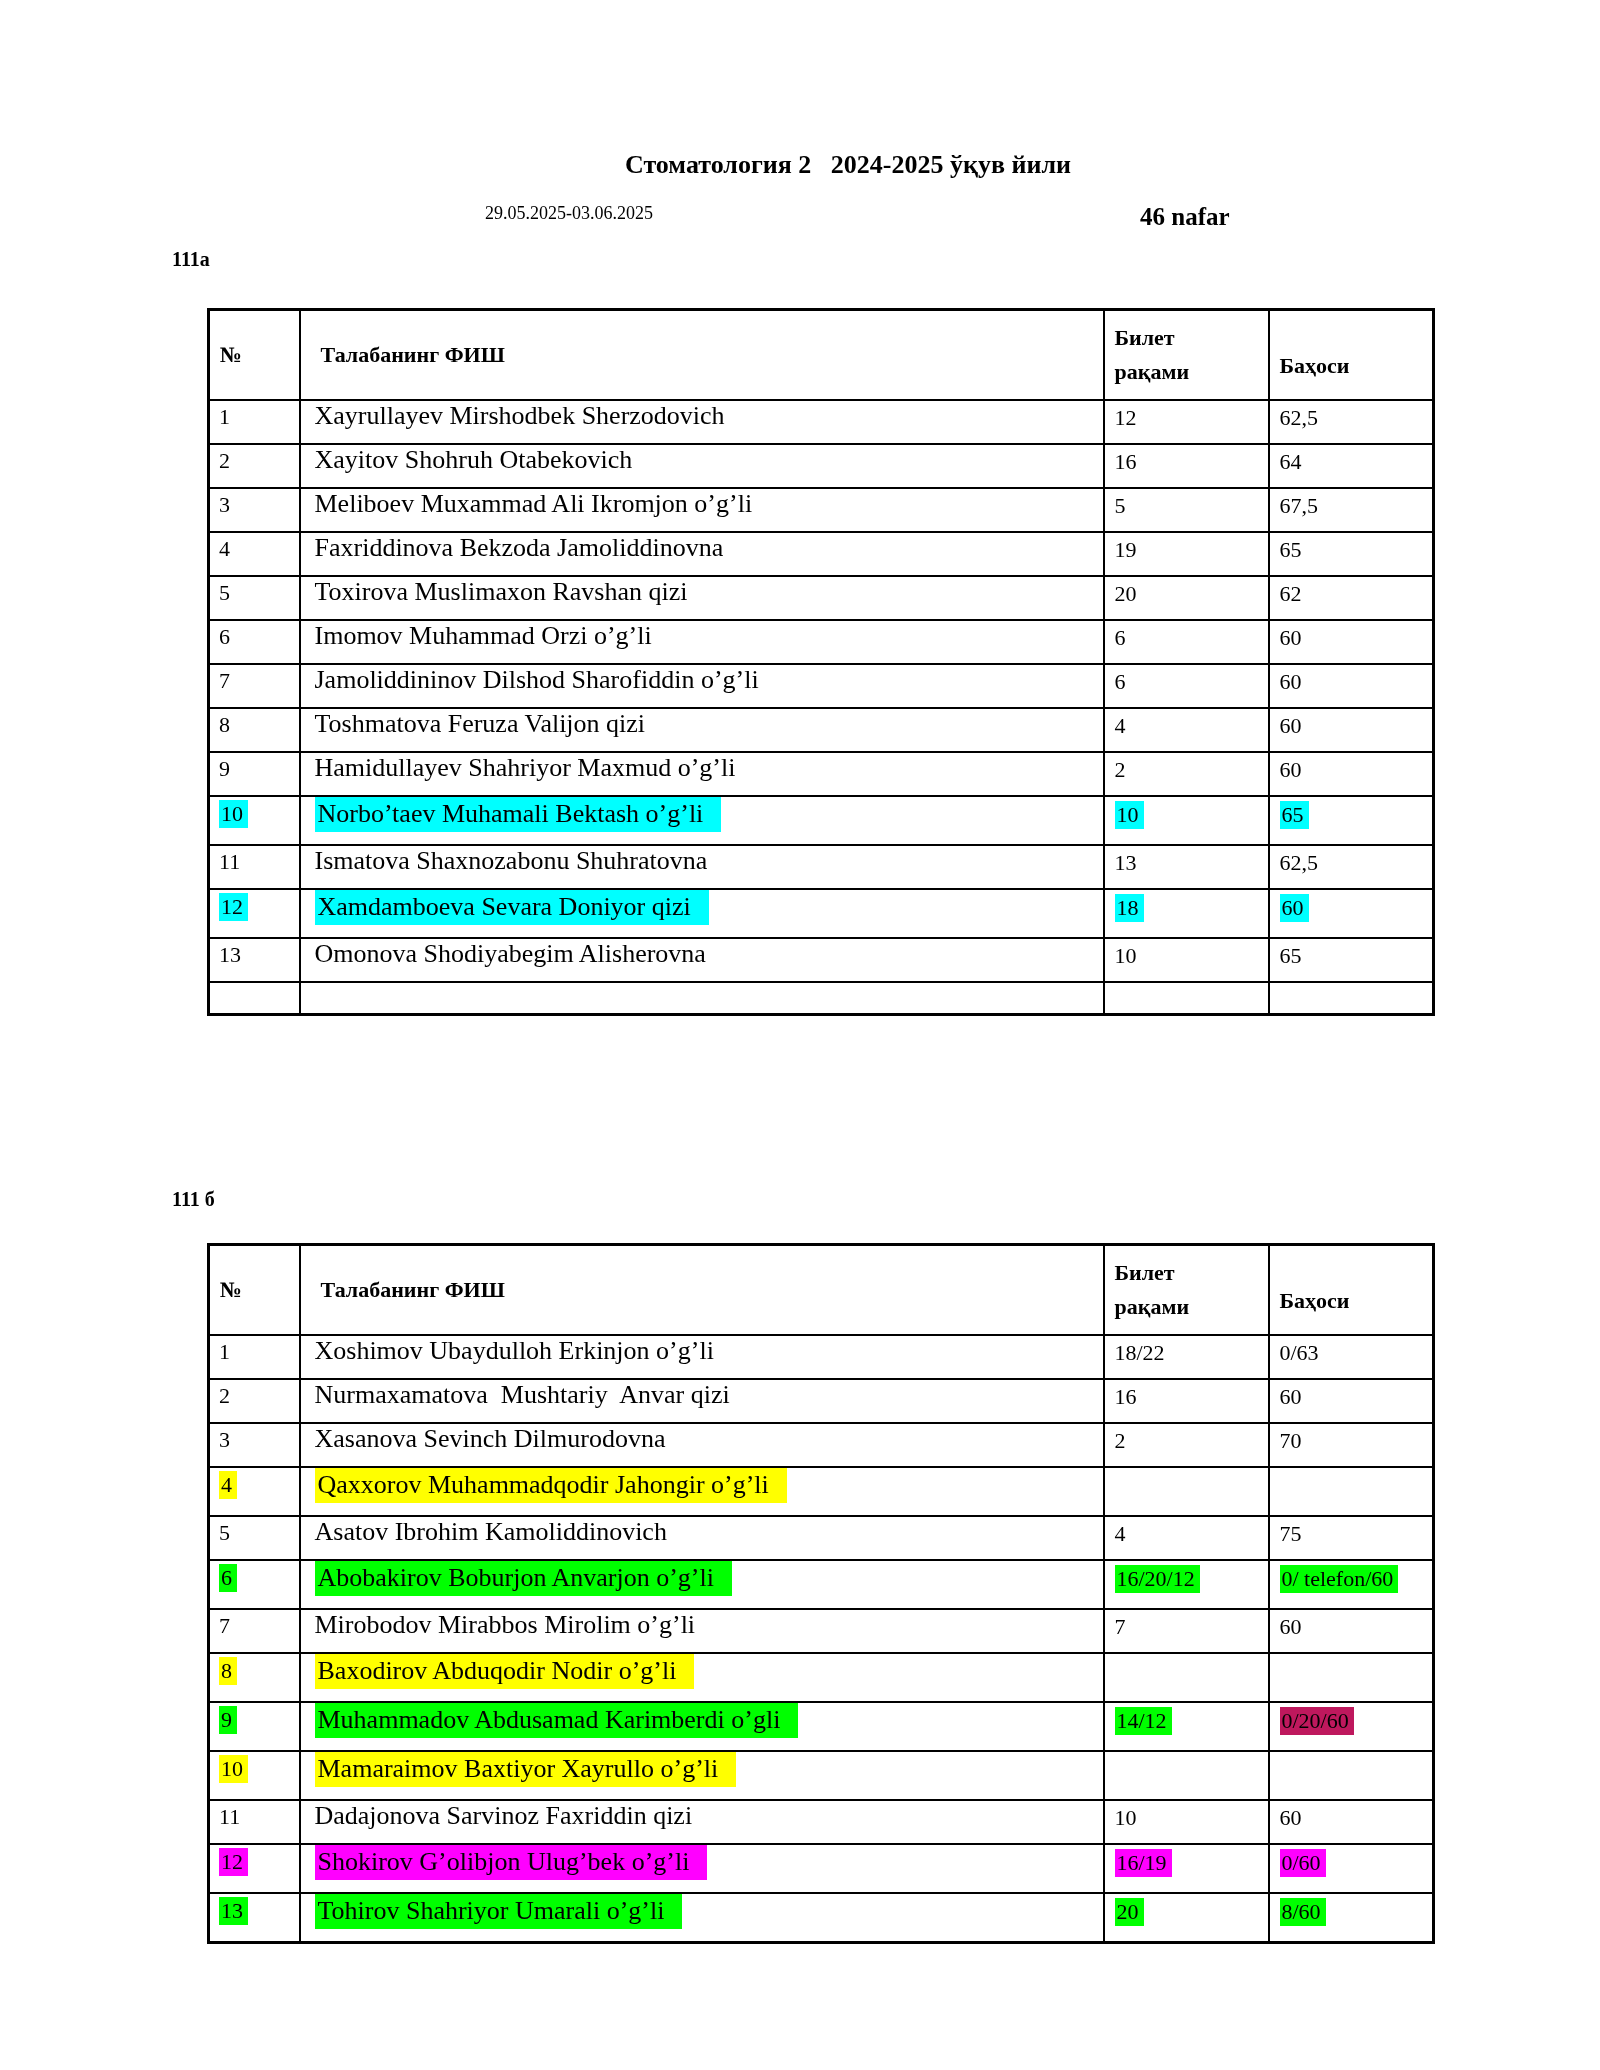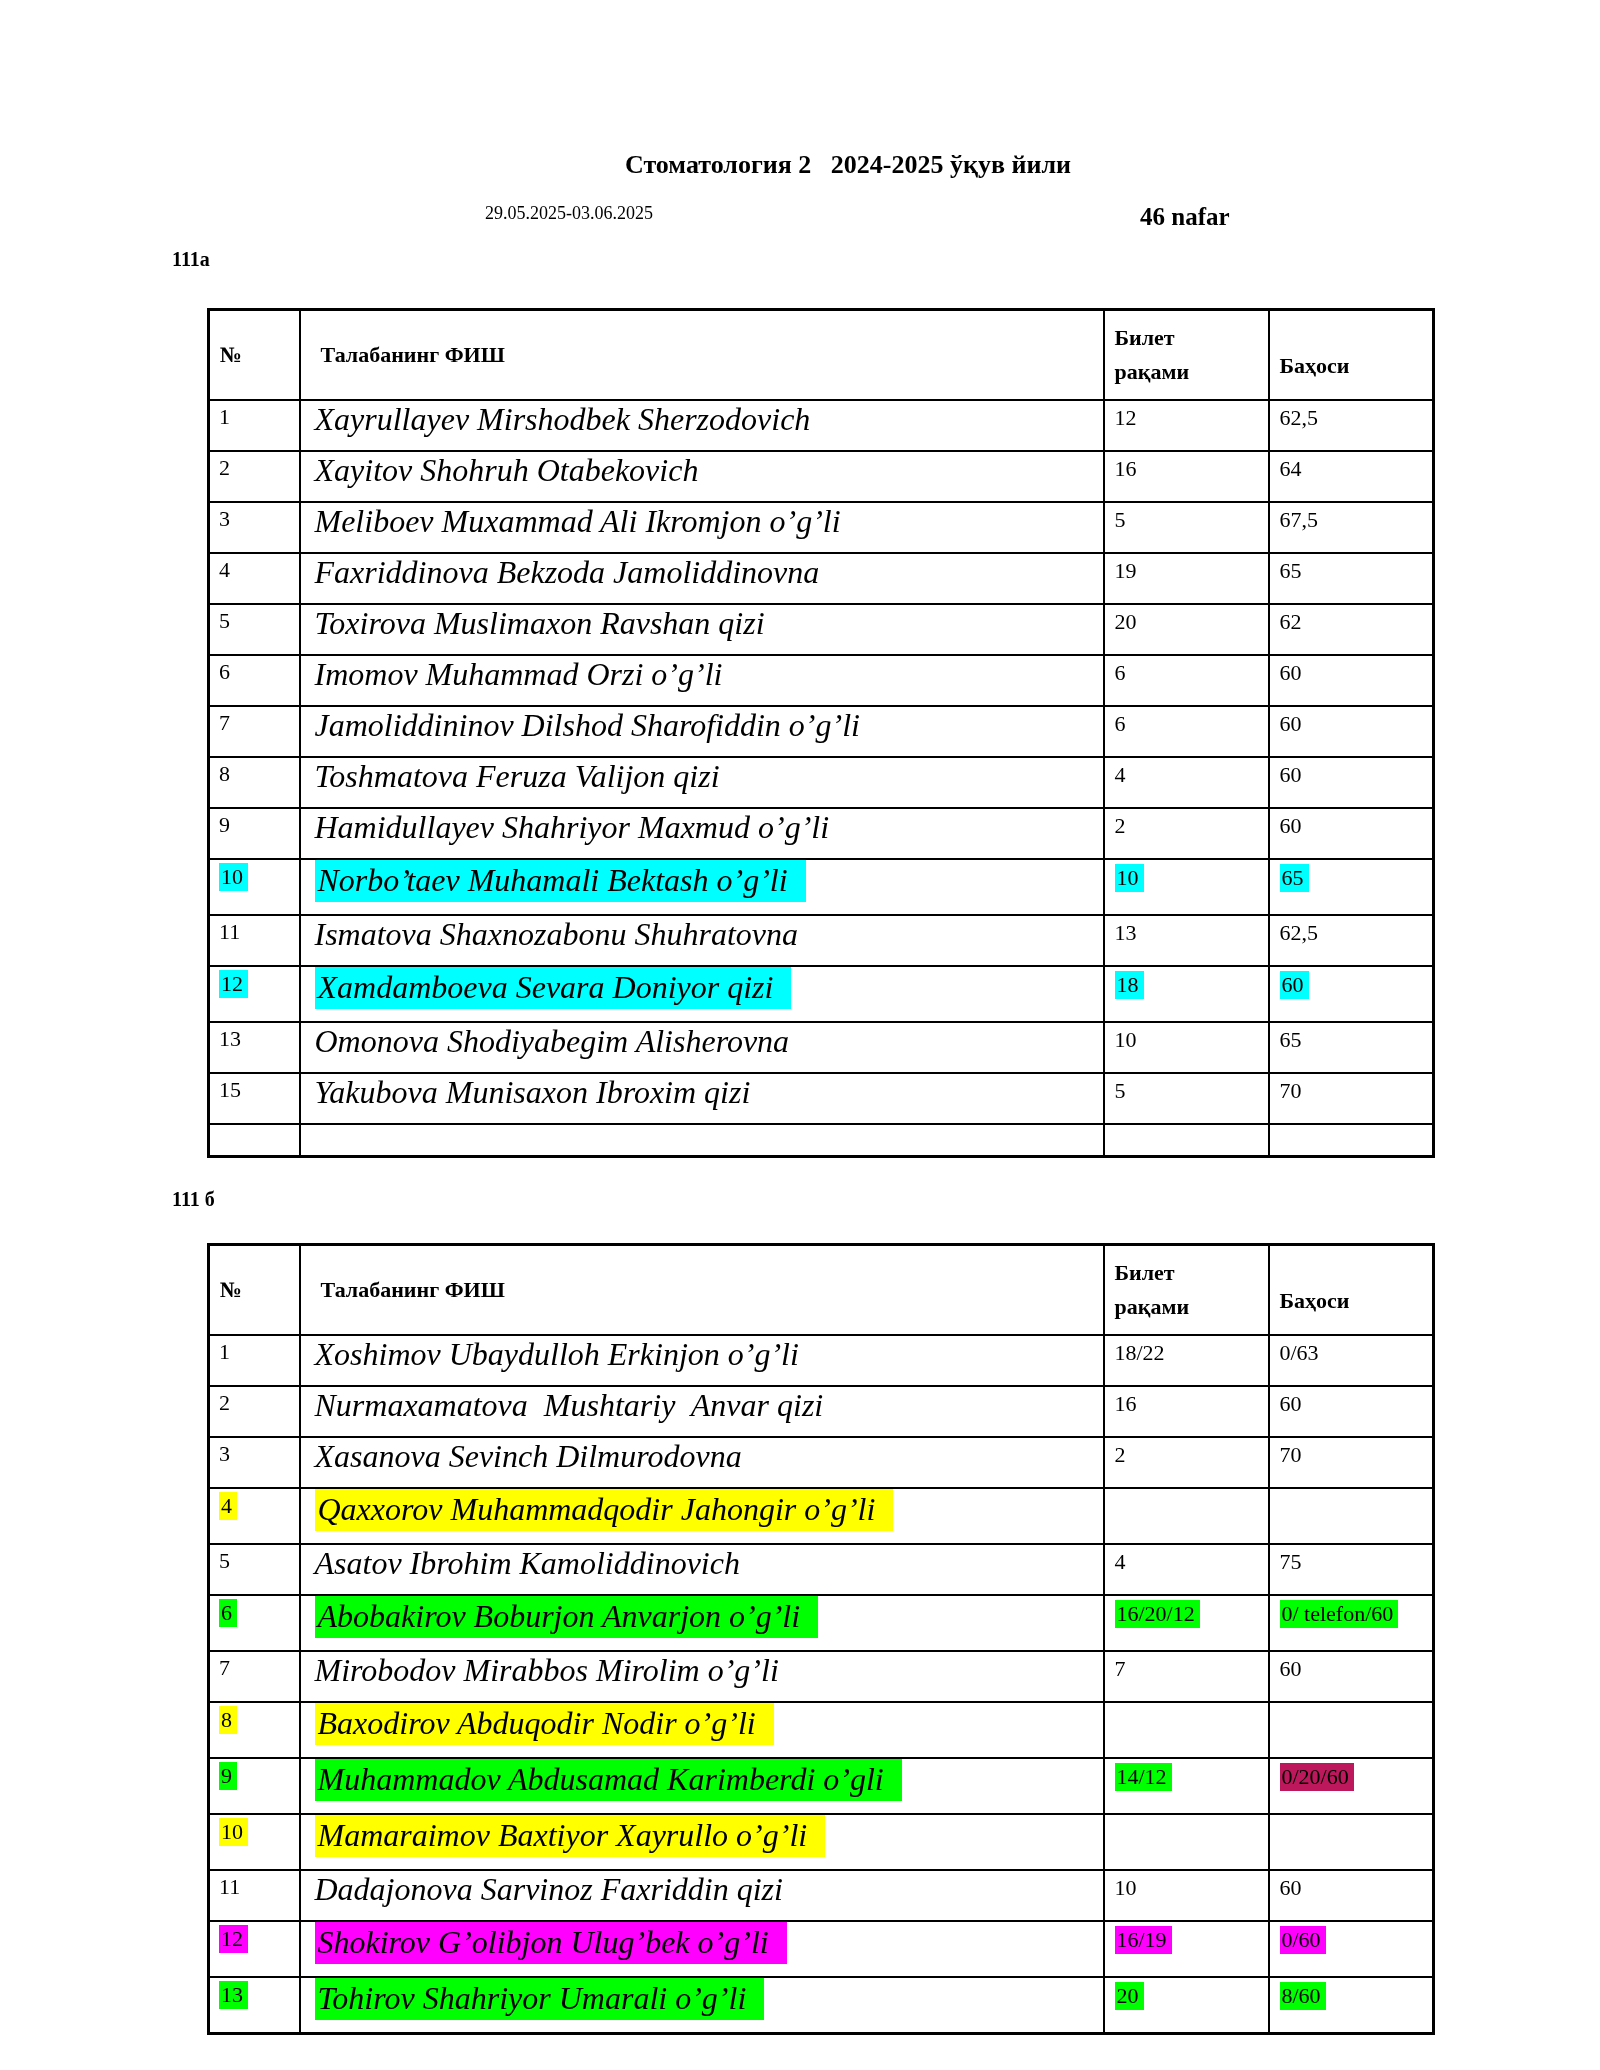--- a/index.html
+++ b/index.html
@@ -44,23 +44,22 @@
   }
   .grades th.col-name{padding-left:20px;}
   .grades th.col-ticket .wrap{display:inline-block;width:100px;line-height:1.55;}
   .grades th.col-grade{vertical-align:bottom;padding-bottom:20px;}
   .grades tbody tr{height:43px;}
   .grades tbody tr.empty-row{height:33px;}
   .grades td.col-n{
     font-size:22px;vertical-align:top;padding:3px 0 0 9px;
   }
   .grades td.col-name{
-    font-size:32px;vertical-align:middle;padding:0 0 12px 14px;
+    font-size:26px;vertical-align:middle;padding:0 0 12px 14px;
     white-space:pre;
-    font-style:italic;
   }
   .grades td.col-ticket,.grades td.col-grade{
     font-size:22px;vertical-align:top;padding:4px 0 0 10px;
   }
   .hl{display:inline-block;padding:1px 5px 1px 2px;}
   .hl-name{display:inline-block;padding:2px 18px 3px 3px;}
 </style>
 </head>
 <body>
 
@@ -156,26 +155,20 @@
         <td class="col-name"><span class="hl-name" style="background: rgb(0, 255, 255);">Xamdamboeva Sevara Doniyor qizi</span></td>
         <td class="col-ticket"><span class="hl" style="background: rgb(0, 255, 255);">18</span></td>
         <td class="col-grade"><span class="hl" style="background: rgb(0, 255, 255);">60</span></td>
       </tr>
       <tr>
         <td class="col-n">13</td>
         <td class="col-name">Omonova Shodiyabegim Alisherovna</td>
         <td class="col-ticket">10</td>
         <td class="col-grade">65</td>
       </tr>
-      <tr>
-        <td class="col-n">15</td>
-        <td class="col-name">Yakubova Munisaxon Ibroxim qizi</td>
-        <td class="col-ticket">5</td>
-        <td class="col-grade">70</td>
-      </tr>
       <tr class="empty-row">
         <td class="col-n"></td>
         <td class="col-name"></td>
         <td class="col-ticket"></td>
         <td class="col-grade"></td>
       </tr>
     </tbody>
 </table>
 
 <div class="group-label label-b">111 б</div>

